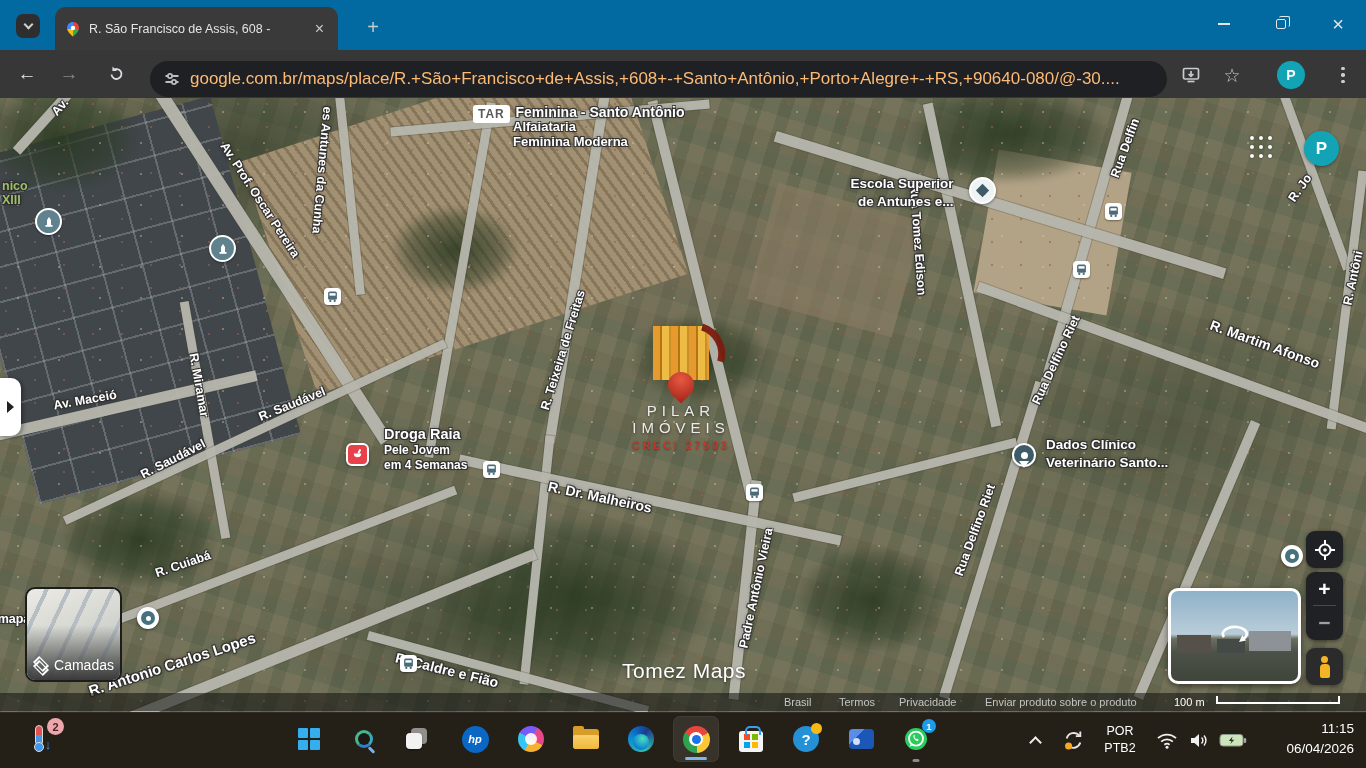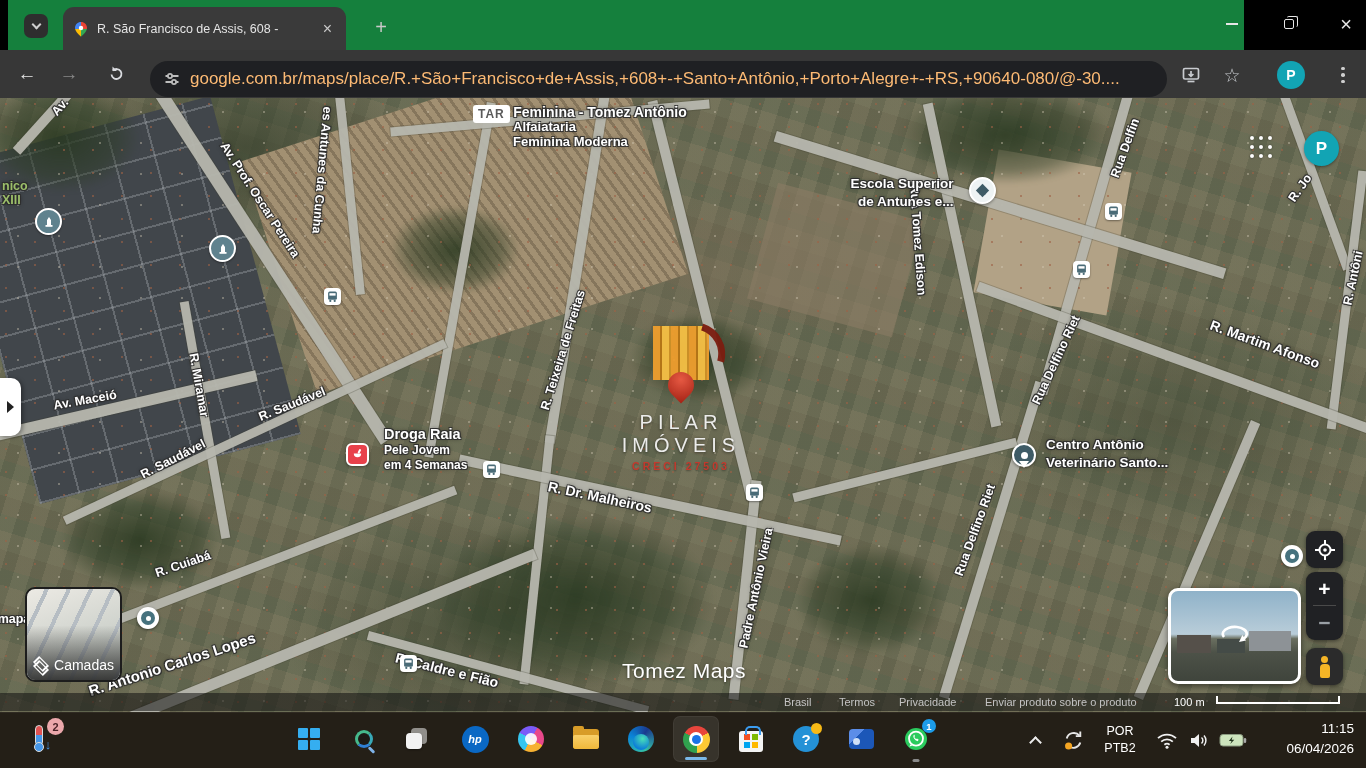--- a/index.html
+++ b/index.html
@@ -1,19 +1,19 @@
 <!DOCTYPE html>
 <html><head>
 <meta charset="utf-8">
 <style>
 *{box-sizing:border-box;margin:0;padding:0}
 html,body{width:1366px;height:768px;overflow:hidden;background:#000;font-family:"Liberation Sans",sans-serif}
 #stage{position:absolute;left:0;top:0;width:1366px;height:768px;overflow:hidden}
 
-#titlebar{position:absolute;left:8px;top:0;width:1236px;height:50px;background:#15803d}
+#titlebar{position:absolute;left:0;top:0;width:1366px;height:50px;background:#0369a1}
 #tabsearch{position:absolute;left:16px;top:14px;width:24px;height:24px;border-radius:7px;background:#2e2e2e;display:flex;align-items:center;justify-content:center}
 .chev-down{width:7px;height:7px;border:solid #cfcfcf;border-width:0 2px 2px 0;transform:rotate(45deg);margin-top:-3px}
 #tab{position:absolute;left:55px;top:7px;width:283px;height:43px;background:#3a3a3a;border-radius:11px 11px 0 0;display:flex;align-items:center;padding:0 10px;gap:8px}
 #tab .title{color:#e4e4e4;font-size:12.5px;white-space:nowrap;overflow:hidden;flex:1}
 #tab-close{color:#c9c9c9;font-size:16px;line-height:1;padding:1px 4px;border-radius:50%}
 #newtab{position:absolute;left:360px;top:14px;width:26px;height:26px;color:#c9c9c9;font-size:20px;display:flex;align-items:center;justify-content:center;border-radius:6px}
 .wctl{position:absolute;top:0;width:56px;height:48px;display:flex;align-items:center;justify-content:center;color:#e6e6e6}
 .min-glyph{width:12px;height:2px;background:#e6e6e6}
 .restore-glyph{width:10px;height:10px;border:1.5px solid #e6e6e6;border-radius:2px;position:relative}
 .restore-glyph::before{content:"";position:absolute;left:2px;top:-4px;width:10px;height:10px;border:1.5px solid #e6e6e6;border-left:none;border-bottom:none;border-radius:2px}
@@ -83,21 +83,21 @@
 #zoomctl .zo{color:#9aa0a6}
 #pegbtn{background:#2b2b2b}
 .pegfig{position:relative;width:12px;height:22px}
 .pegfig::before{content:"";position:absolute;left:2.5px;top:0;width:7px;height:7px;border-radius:50%;background:#f4b426}
 .pegfig::after{content:"";position:absolute;left:1px;top:8px;width:10px;height:14px;border-radius:4px 4px 2px 2px;background:#f4b426}
 
 #pilar{position:absolute;z-index:7;left:596px;top:228px;width:170px;text-align:center;opacity:.95}
 .pilar-bars{position:relative;margin:0 auto;width:56px;height:54px;background:repeating-linear-gradient(90deg,#ef9f2e 0 7px,#b97716 7px 9px,#f7c145 9px 16px,#d29327 16px 18px)}
 .pilar-swoosh{position:absolute;left:12px;top:-4px;width:60px;height:62px;border:7px solid transparent;border-right-color:#7c1d10;border-radius:50%;transform:rotate(-28deg)}
 .pilar-drop{position:relative;margin:-8px auto 0;width:26px;height:26px;background:radial-gradient(circle at 35% 35%,#ef5a44,#a81f12);border-radius:50% 50% 0 50%;transform:rotate(45deg)}
-#pilar .t1{margin-top:13px;color:#f3f3f3;font-size:20px;letter-spacing:5px;text-shadow:0 1px 3px rgba(0,0,0,.55)}
+#pilar .t1{margin-top:4px;color:#f3f3f3;font-size:15px;letter-spacing:5px;text-shadow:0 1px 3px rgba(0,0,0,.55)}
 #pilar .t2{margin-top:3px;color:#c8372b;font-size:10.5px;letter-spacing:3px;font-weight:bold;text-shadow:0 1px 2px rgba(0,0,0,.4)}
 #gmwm{position:absolute;z-index:6;left:684px;top:573px;transform:translate(-50%,-50%);color:#fff;font-size:21px;letter-spacing:.5px;text-shadow:0 1px 3px rgba(0,0,0,.55)}
 
 #attrib{position:absolute;z-index:20;left:0;bottom:1px;width:1366px;height:18px;background:rgba(16,16,16,.55);color:#fff;font-size:11px}
 #attrib span{position:absolute;top:2.5px;white-space:nowrap}
 #attrib .lnk{color:#c3c3c3}
 #scalebar{position:absolute;left:1216px;top:5px;width:124px;height:8px;border-left:2px solid #fff;border-right:2px solid #fff;border-bottom:2px solid #fff}
 
 #taskbar{position:absolute;left:0;top:712px;width:1366px;height:56px;background:#241f17;border-top:1px solid rgba(255,255,255,.05)}
 .tb{position:absolute;top:716px;width:46px;height:46px;display:flex;align-items:center;justify-content:center;border-radius:7px}
@@ -274,21 +274,21 @@
     <span class="lbl f15" style="left:172px;top:566px;transform:translate(-50%,-50%) rotate(-18deg)">R. Antonio Carlos Lopes</span>
     <span class="lbl f14" style="left:447px;top:572px;transform:translate(-50%,-50%) rotate(14deg)">R. Caldre e Fião</span>
     <span class="lbl" style="left:756px;top:490px;transform:translate(-50%,-50%) rotate(-78deg)">Padre Antônio Vieira</span>
 
     <div class="lbl grn" style="left:2px;top:82px;line-height:1.1">
       <div>nico</div>
       <div>XIII</div>
     </div>
 
     <div id="tarbox" style="left:473px;top:7px"><span>TAR</span></div>
-    <span class="lbl f14" style="left:600px;top:14px;transform:translate(-50%,-50%)">Feminina - Tomez Antônio</span>
+    <span class="lbl f14" style="left:600px;top:14px;transform:translate(-50%,-50%)">Feminina - Santo Antônio</span>
     <div class="lbl" style="left:513px;top:22px;line-height:1.15;font-size:13px">
       <div>Alfaiataria</div>
       <div>Feminina Moderna</div>
     </div>
     <div class="lbl f135 ctr" style="left:902px;top:95px;transform:translate(-50%,-50%);line-height:1.3">
       <div>Escola Superior</div>
       <div>de Antunes e...</div>
     </div>
     <div class="mapico eduico" style="left:969px;top:79px">
       <svg width="15" height="15" viewBox="0 0 16 16">
@@ -304,21 +304,21 @@
     </div>
     <div class="lbl" style="left:384px;top:328px;line-height:1.2">
       <div style="font-size:14.5px">Droga Raia</div>
       <div style="font-size:12px">Pele Jovem</div>
       <div style="font-size:12px">em 4 Semanas</div>
     </div>
     <div class="mapico pinmark" style="left:1012px;top:345px">
         <b></b>
       </div>
     <div class="lbl f135" style="left:1046px;top:338px;line-height:1.3">
-      <div>Centro Antônio</div>
+      <div>Dados Clínico</div>
       <div>Veterinário Santo...</div>
     </div>
 
     <div class="mapico cemico" style="left:35px;top:110px">
       <svg width="12" height="12" viewBox="0 0 12 12">
           <path d="M6 1l2 3v5H4V4z" fill="#fff"></path>
           <rect x="2.5" y="9" width="7" height="1.8" fill="#fff"></rect>
         </svg>
     </div>
     <div class="mapico cemico" style="left:209px;top:137px">

